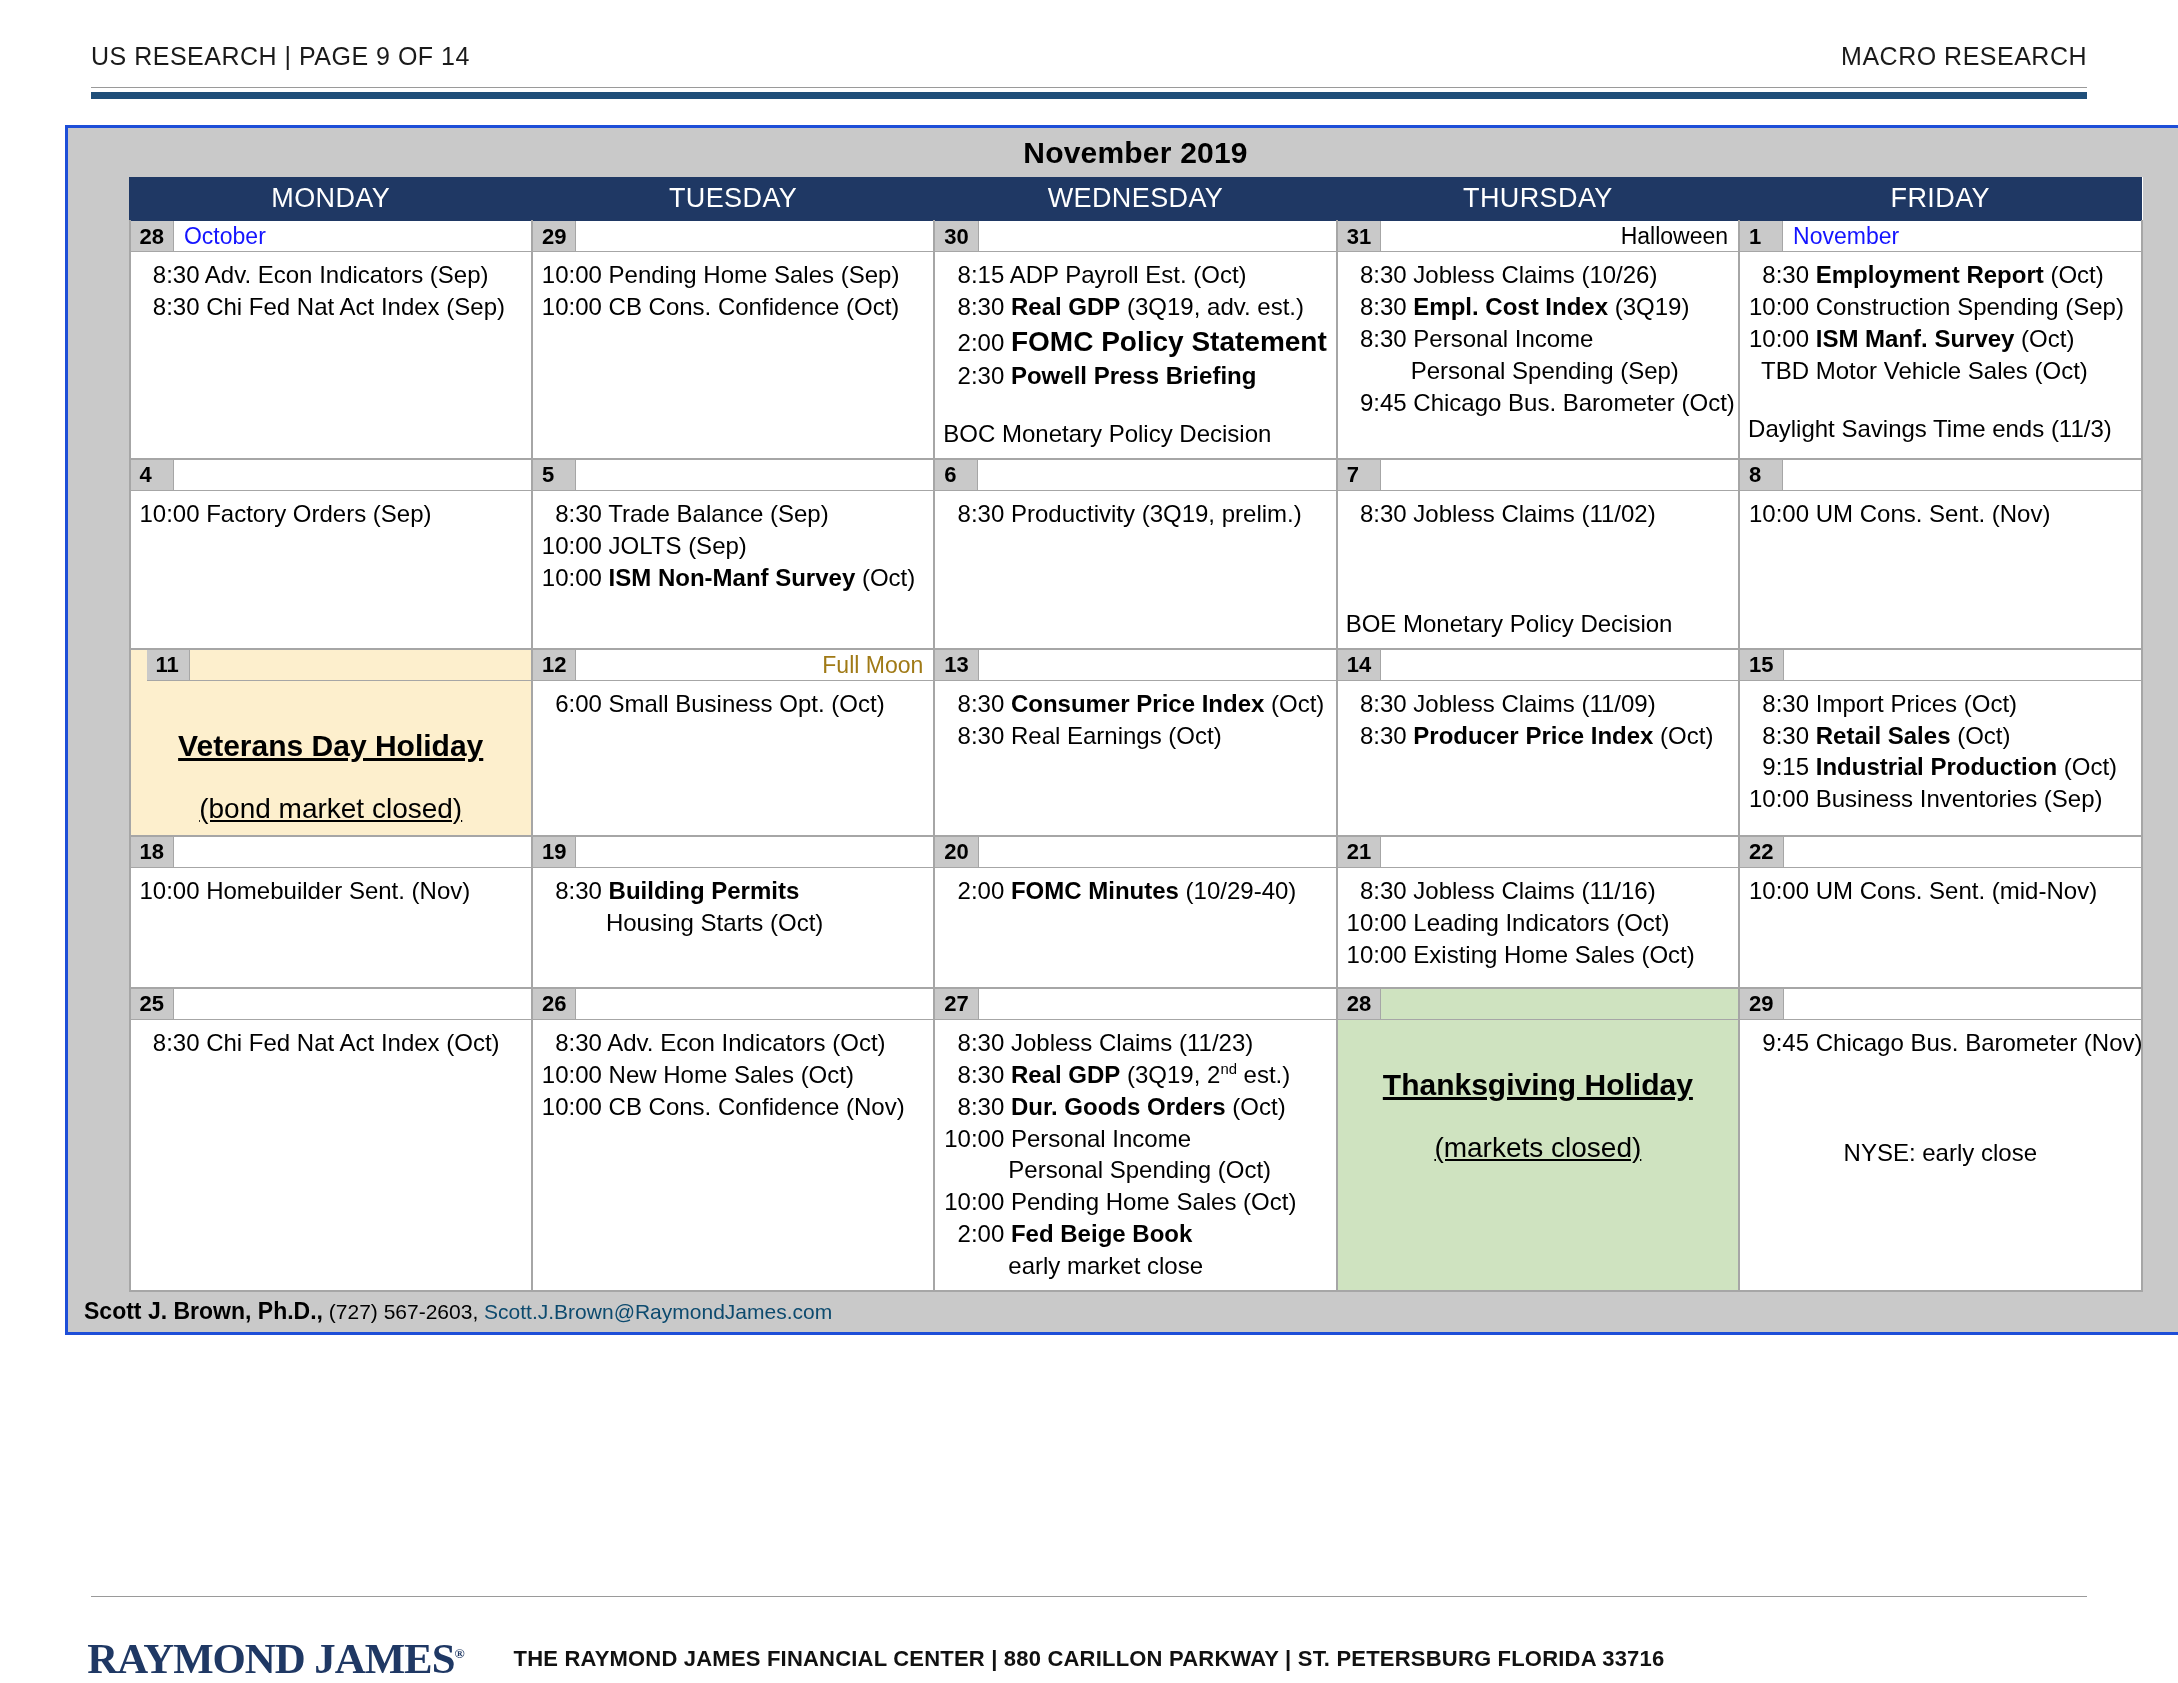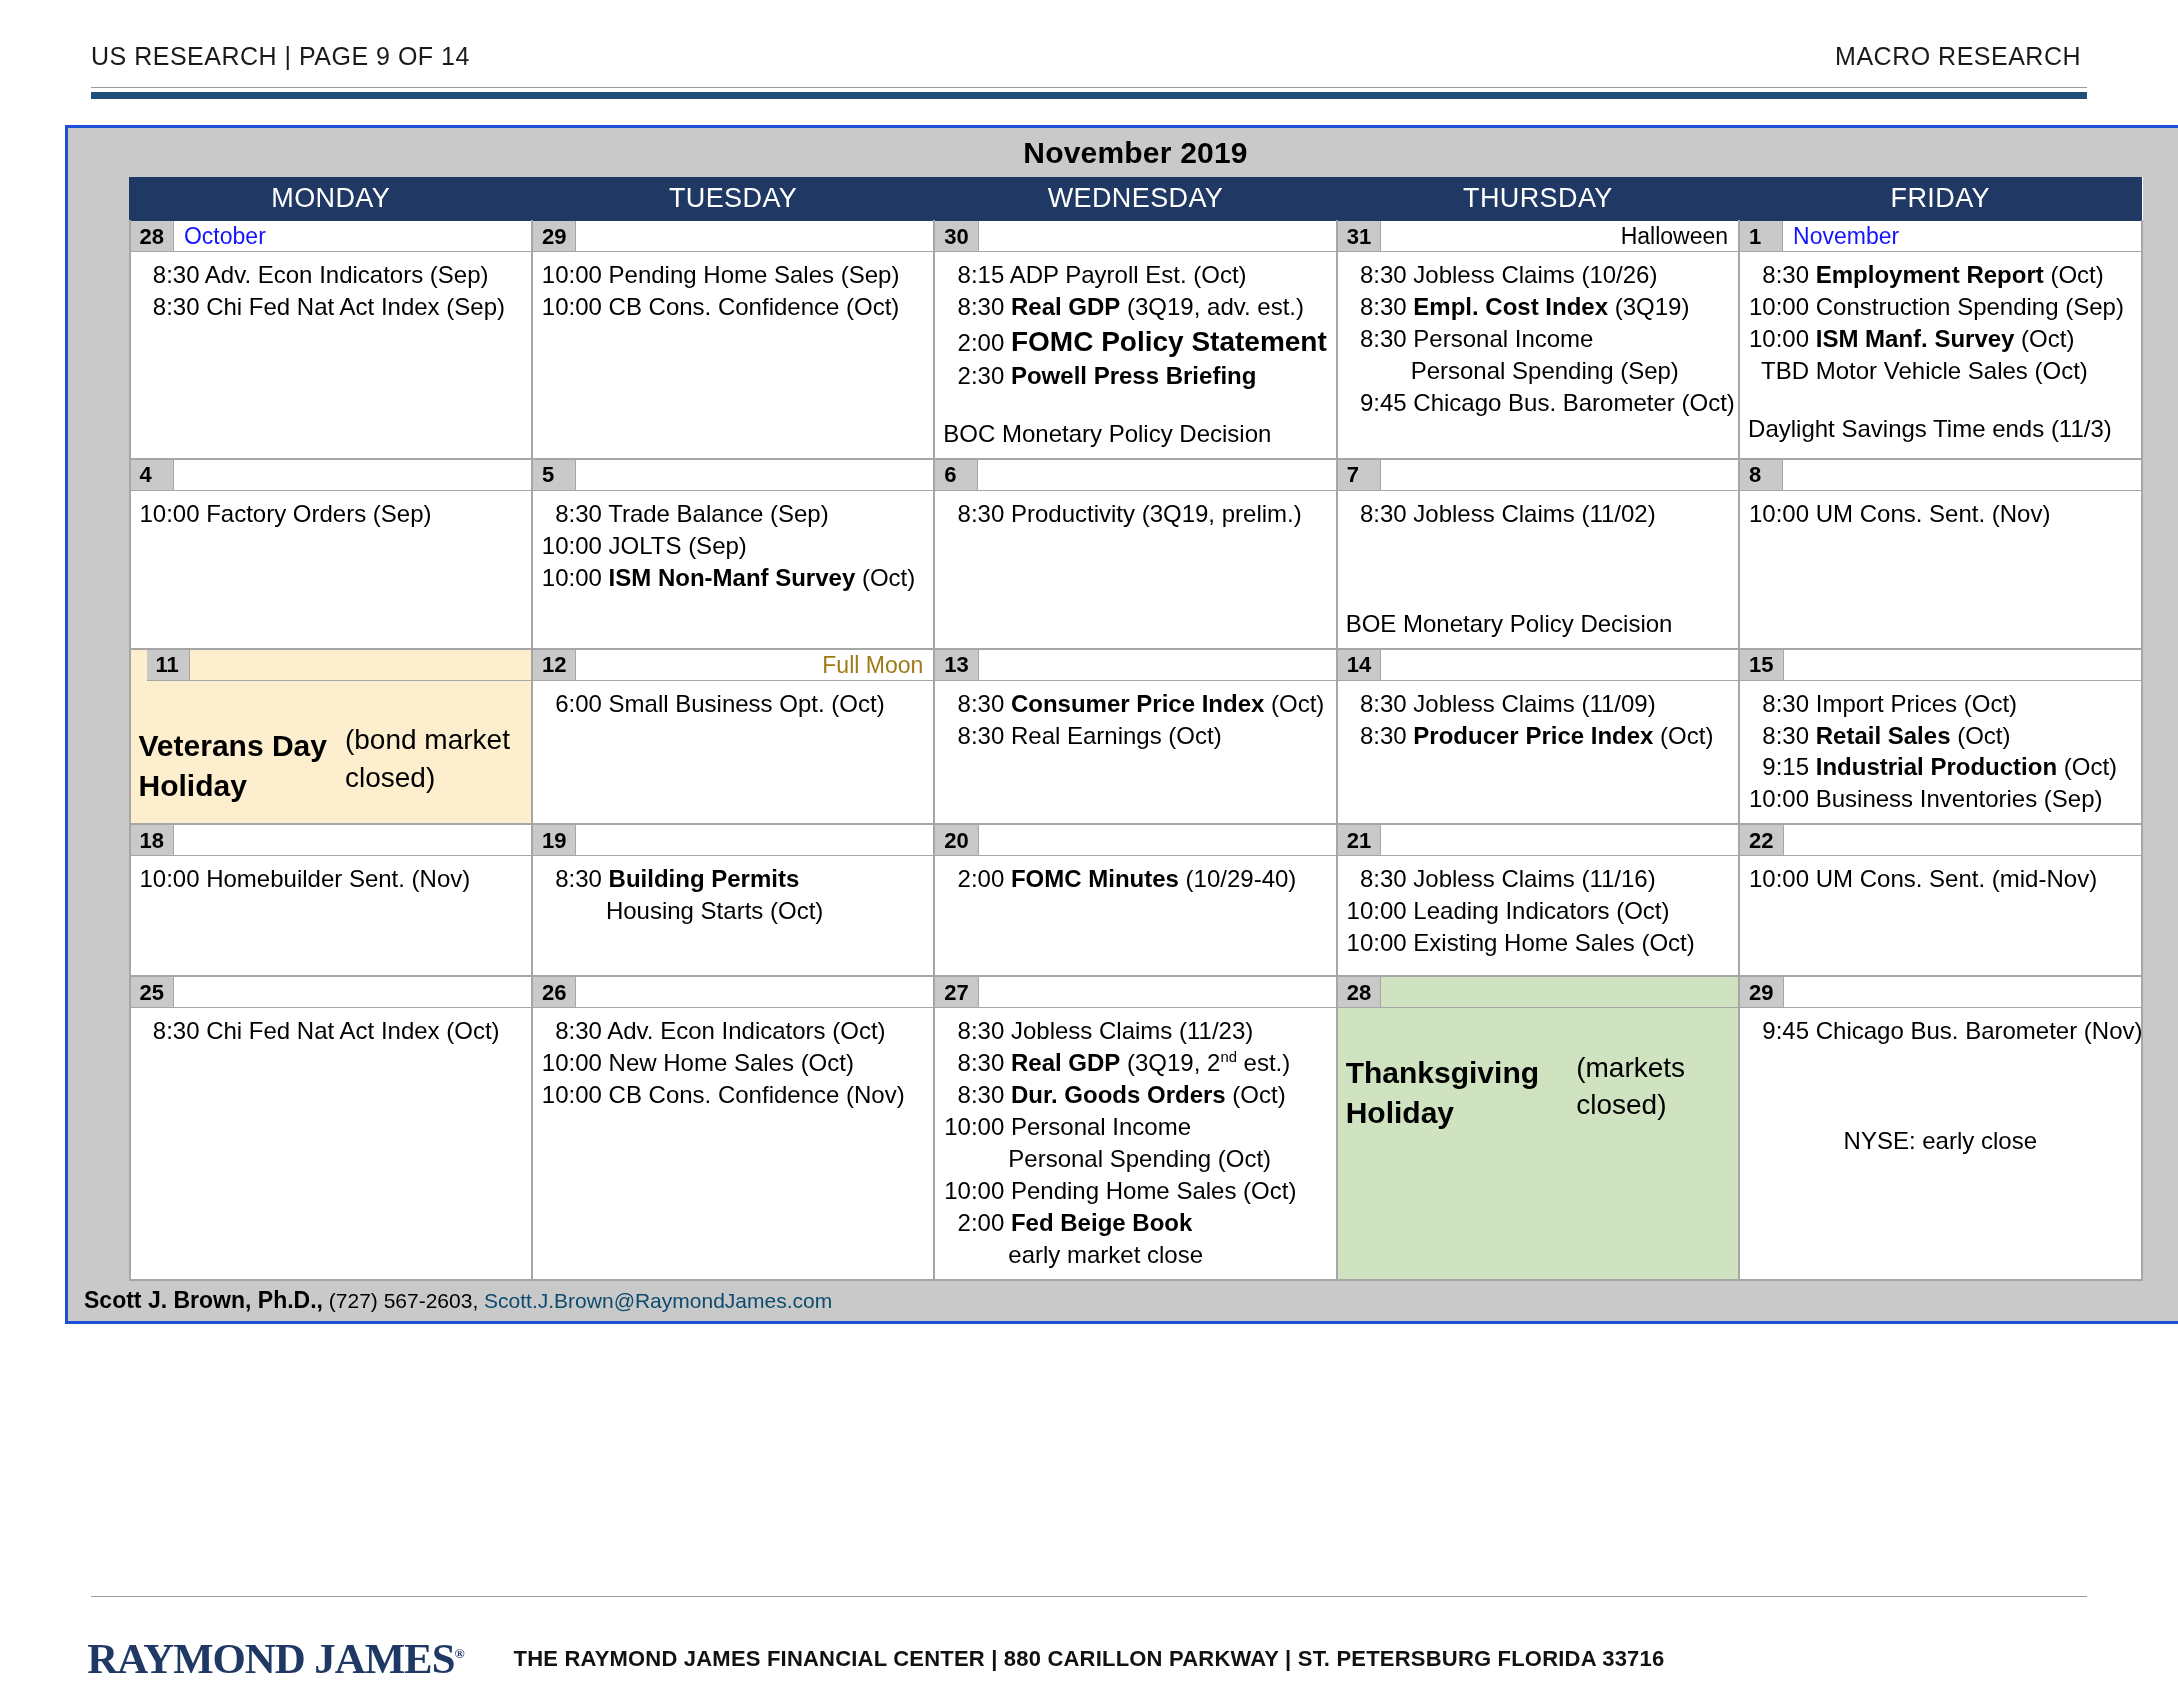--- a/index.html
+++ b/index.html
@@ -10,21 +10,21 @@
     width: 2178px; height: 1683px;
     font-family: "Liberation Sans", sans-serif;
     color: #000;
     position: relative;
     overflow: hidden;
   }
 
   
   .page-header {
     position: absolute;
-    top: 42px; left: 91px; right: 97px;
+    top: 42px; left: 91px; right: 91px;
     height: 46px;
     display: flex;
     align-items: flex-start;
     justify-content: space-between;
   }
   .hdr-text {
     font-size: 25px;
     letter-spacing: 0.5px;
     color: #1a1a1a;
     font-weight: 400;
@@ -147,24 +147,25 @@
   .tm { display: inline-block; text-align: right; }
   .tm.w5 { min-width: 61px; }
 
   
   td.holiday-veterans { background: #fdefcd; }
   td.holiday-veterans .daybar { background: #fdefcd; margin-left: 16px; }
   td.holiday-thanks  { background: #cfe3c0; }
   td.holiday-thanks .daybar { background: #cfe3c0; }
   .holiday-body {
     display: flex;
-    flex-direction: row;
+    flex-direction: column;
     justify-content: flex-start;
     align-items: center;
-    text-align: left;
+    text-align: right;
+    text-decoration: underline;
   }
   .holiday-title {
     font-size: 30px;
     font-weight: bold;
     margin-top: 38px;
   }
   .holiday-sub {
     font-size: 28px;
     margin-top: 24px;
   }

